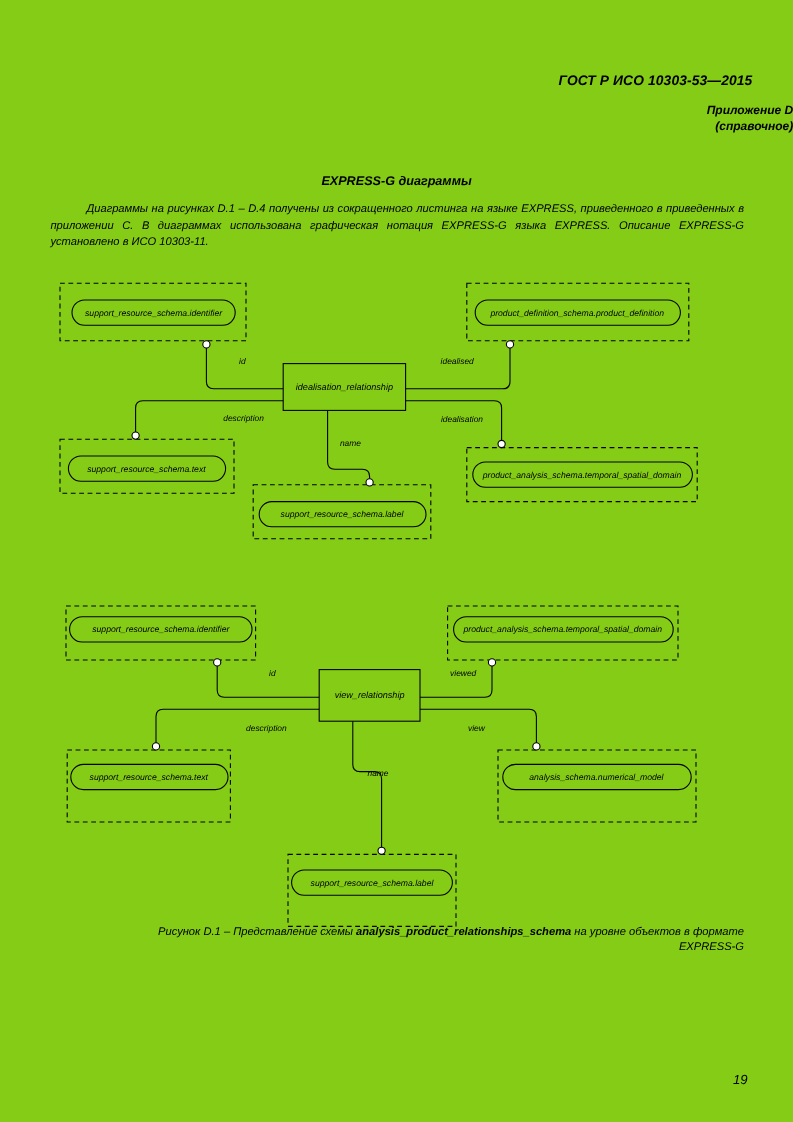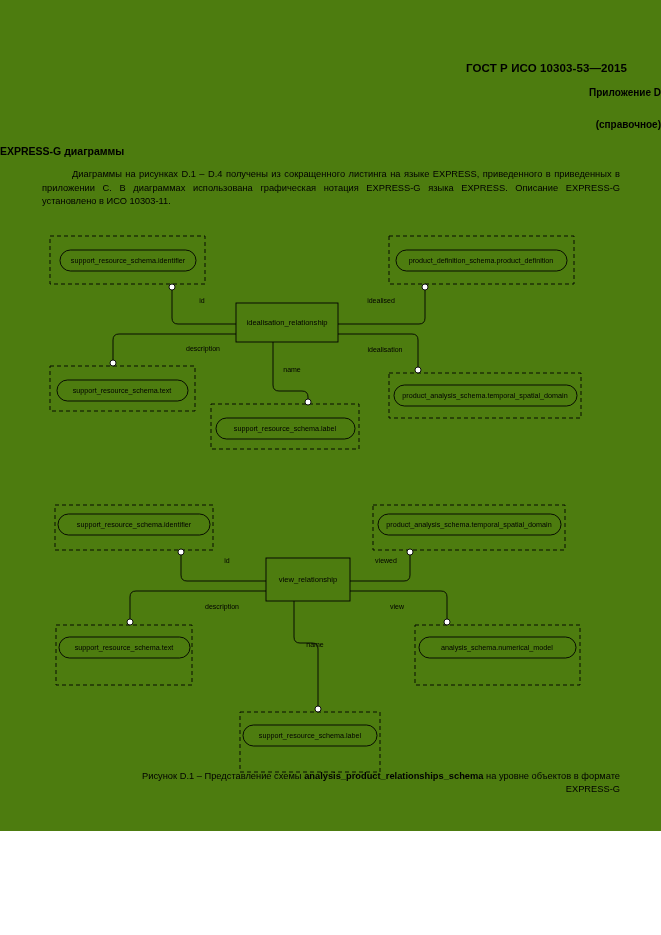--- a/index.html
+++ b/index.html
@@ -8,49 +8,50 @@
     padding: 0;
     background: #ffffff;
   }
   body {
     font-family: "Liberation Sans", sans-serif;
     color: #000000;
   }
   #page {
     position: relative;
     width: 661px;
-    height: 831px;
-    background: #4d7c0f;
+    height: 935px;
+    background: #84cc16;
     overflow: hidden;
+    font-style: italic;
   }
   .hdr {
     position: absolute;
     top: 62px;
     right: 34px;
     font-size: 11.5px;
     font-weight: bold;
     letter-spacing: 0.1px;
   }
   .appendix {
     position: absolute;
     top: 86px;
     left: 0;
     width: 661px;
     text-align: right;
     font-size: 10px;
     font-weight: bold;
     line-height: 13px;
   }
-  .appendix .sub { font-weight: bold; margin-top: 19px; }
+  .appendix .sub { font-weight: bold; }
   .sect-title {
     position: absolute;
     top: 145px;
     left: 0;
     width: 661px;
-    text-align: left;
+    text-align: center;
     font-size: 10.5px;
     font-weight: bold;
   }
   .para {
     position: absolute;
     top: 168px;
     left: 42px;
     width: 578px;
     font-size: 9.3px;
     line-height: 13.6px;

